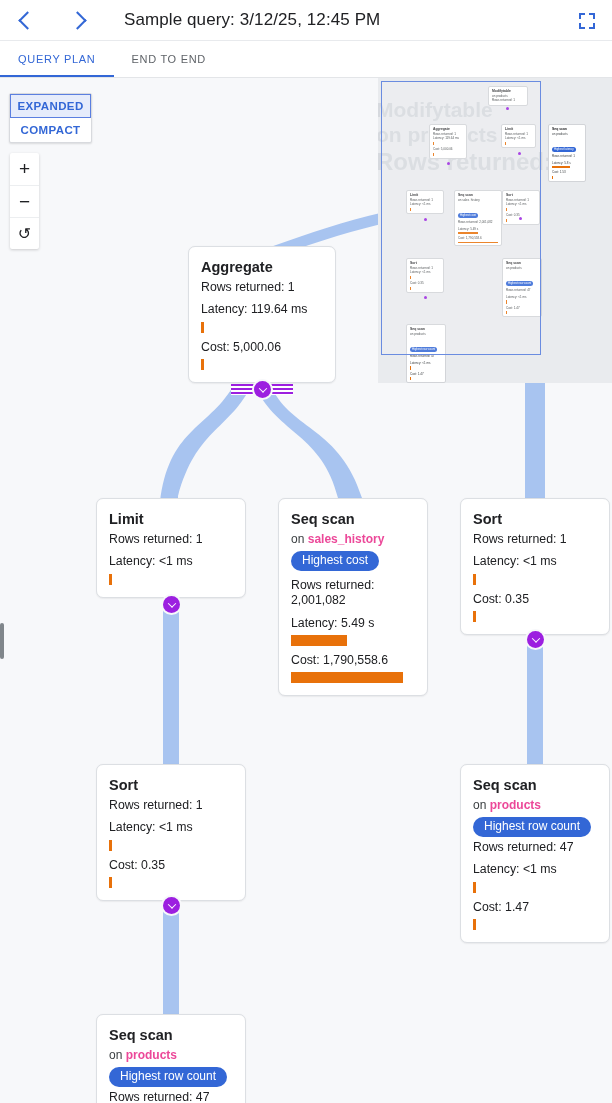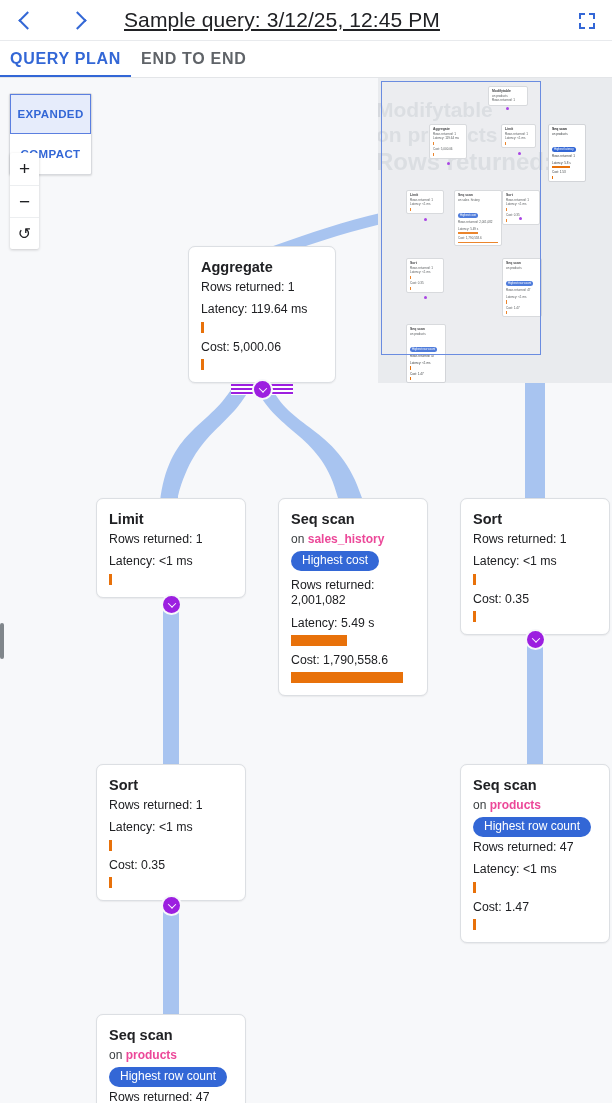--- a/index.html
+++ b/index.html
@@ -20,62 +20,62 @@
   .nav-btn {
     width: 34px; height: 34px; display: flex; align-items: center; justify-content: center;
     color: #3367d6; cursor: pointer; background: none; border: none;
   }
   .nav-btn.prev { margin-left: 10px; }
   .nav-btn.next { margin-left: 16px; }
   .chev { width: 13px; height: 13px; border-top: 2.2px solid #3367d6; border-right: 2.2px solid #3367d6; }
   .chev.left { transform: rotate(-135deg); }
   .chev.right { transform: rotate(45deg); }
   .header-title {
-    margin-left: 30px; font-size: 21px; color: #202124; letter-spacing: 0.1px; white-space: nowrap; text-decoration: underline;
+    margin-left: 30px; font-size: 17px; color: #202124; letter-spacing: 0.1px; white-space: nowrap;
   }
   .fs-btn {
     position: absolute; right: 12px; top: 8px; width: 26px; height: 26px; cursor: pointer;
   }
   .fs-c { position: absolute; width: 6px; height: 6px; }
   .fs-c.tl { top: 5px; left: 5px; border-top: 2.2px solid #3367d6; border-left: 2.2px solid #3367d6; }
   .fs-c.tr { top: 5px; right: 5px; border-top: 2.2px solid #3367d6; border-right: 2.2px solid #3367d6; }
   .fs-c.bl { bottom: 5px; left: 5px; border-bottom: 2.2px solid #3367d6; border-left: 2.2px solid #3367d6; }
   .fs-c.br { bottom: 5px; right: 5px; border-bottom: 2.2px solid #3367d6; border-right: 2.2px solid #3367d6; }
 
   
   .tabs {
     position: absolute; top: 41px; left: 0; width: 612px; height: 37px;
     background: #ffffff; display: flex; align-items: stretch;
     border-bottom: 1px solid #e3e5e8;
   }
   .tab {
     display: flex; align-items: center; justify-content: center;
-    font-size: 16px; font-weight: bold; letter-spacing: 0.7px;
-    color: #5f6368; cursor: pointer; position: relative; padding: 0 10px;
+    font-size: 11px; font-weight: normal; letter-spacing: 0.7px;
+    color: #5f6368; cursor: pointer; position: relative; padding: 0 18px;
   }
   .tab.active { color: #3367d6; }
   .tab.active::after {
     content: ""; position: absolute; left: 0; right: 0; bottom: 0; height: 2.5px; background: #3367d6;
   }
 
   
   .canvas {
     position: absolute; top: 78px; left: 0; width: 612px; height: 1025px;
     background: #f7f8fa; overflow: hidden;
   }
   #edge-layer { position: absolute; top: 0; left: 0; width: 612px; height: 1025px; }
 
   
   .mode-group {
     position: absolute; left: 9px; top: 15px; width: 83px;
     background: #fff; border: 1px solid #d8dade; border-radius: 2px;
     box-shadow: 0 1px 2px rgba(0,0,0,0.12);
   }
   .mode-btn {
-    height: 40px; display: flex; align-items: center; justify-content: center;
+    height: 24px; display: flex; align-items: center; justify-content: center;
     font-size: 11.5px; font-weight: bold; color: #3367d6; letter-spacing: 0.4px; cursor: pointer;
   }
   .mode-btn.sel { background: #e6ecfb; outline: 1.4px solid #5b7fe0; outline-offset: -1.4px; }
 
   .zoom-group {
     position: absolute; left: 10px; top: 75px; width: 29px;
     background: #fff; border-radius: 2px; box-shadow: 0 1px 3px rgba(0,0,0,0.18);
   }
   .zoom-btn {
     height: 32px; display: flex; align-items: center; justify-content: center;

